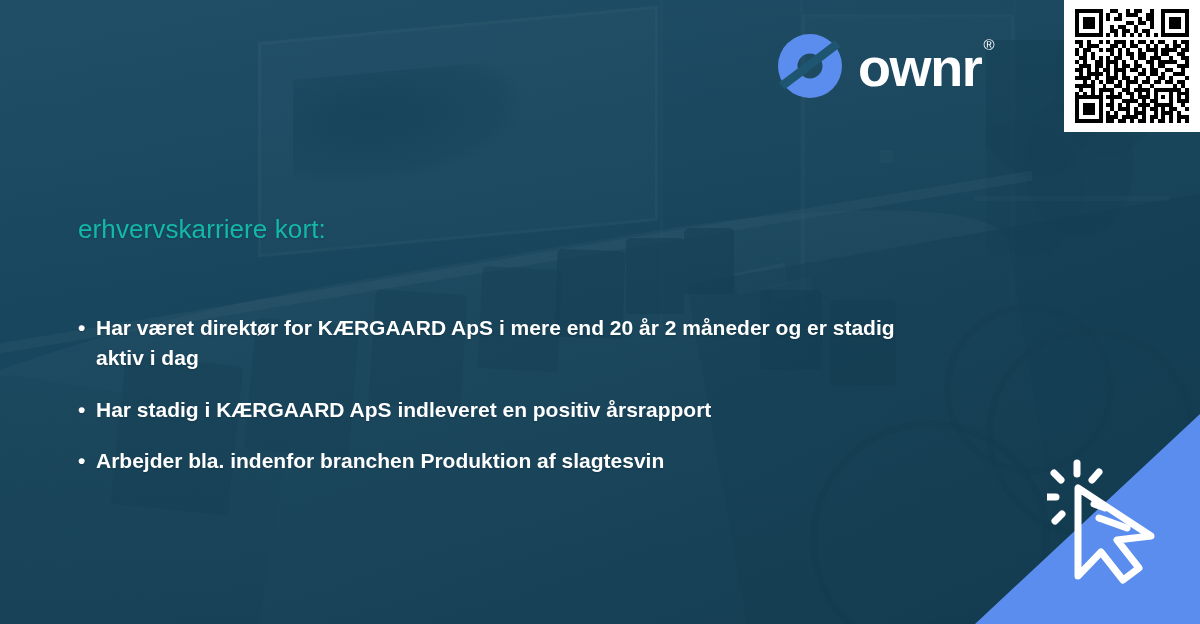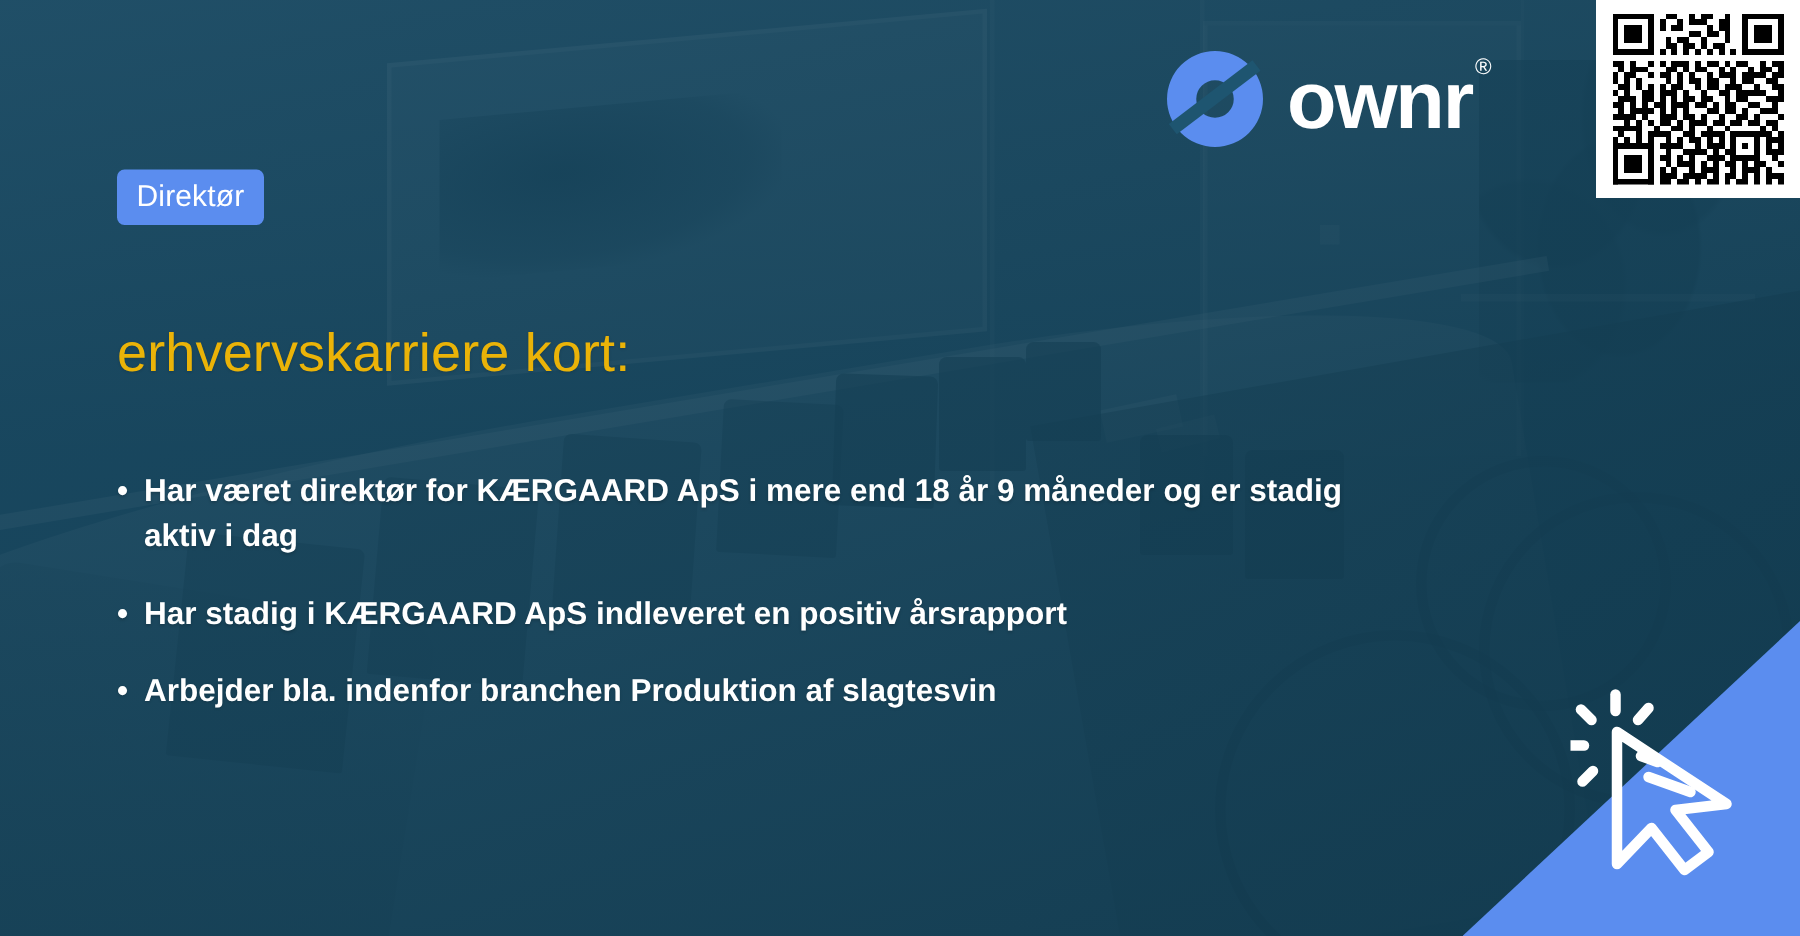--- a/index.html
+++ b/index.html
@@ -134,22 +134,22 @@
     position:absolute; left:0; top:157px;
     color:#ffffff;
     font-size:43px;
     font-weight:bold;
     letter-spacing:-.2px;
     white-space:nowrap;
     text-shadow:0 1px 2px rgba(0,0,0,.18);
   }
   .h2 {
     position:absolute; left:0; top:214px;
-    color:#eab308;
-    font-size:36px;
+    color:#14b8a6;
+    font-size:26px;
     font-weight:normal;
     letter-spacing:.1px;
     white-space:nowrap;
     text-shadow:0 1px 2px rgba(0,0,0,.15);
   }
 
   .bullets { position:absolute; left:0; top:313px; width:930px; }
   .bullet {
     display:flex;
     align-items:flex-start;
@@ -514,28 +514,27 @@
         <rect x="19" y="28" width="1" height="1"></rect>
           <rect x="21" y="28" width="2" height="1"></rect>
         <rect x="26" y="28" width="1" height="1"></rect>
           <rect x="28" y="28" width="1" height="1"></rect>
       </g>
     </svg>
   </div>
 
   <div class="content">
 
-    <div class="badge">Direktør</div>
 
     <div class="h2">erhvervskarriere kort:</div>
 
     <div class="bullets">
       <div class="bullet wrap">
         <span class="dot">•</span>
-        <span class="txt">Har været direktør for KÆRGAARD ApS i mere end 18 år 9 måneder og er stadig aktiv i dag</span>
+        <span class="txt">Har været direktør for KÆRGAARD ApS i mere end 20 år 2 måneder og er stadig aktiv i dag</span>
       </div>
       <div class="bullet">
         <span class="dot">•</span>
         <span class="txt">Har stadig i KÆRGAARD ApS indleveret en positiv årsrapport</span>
       </div>
       <div class="bullet">
         <span class="dot">•</span>
         <span class="txt">Arbejder bla. indenfor branchen Produktion af slagtesvin</span>
       </div>
     </div>

